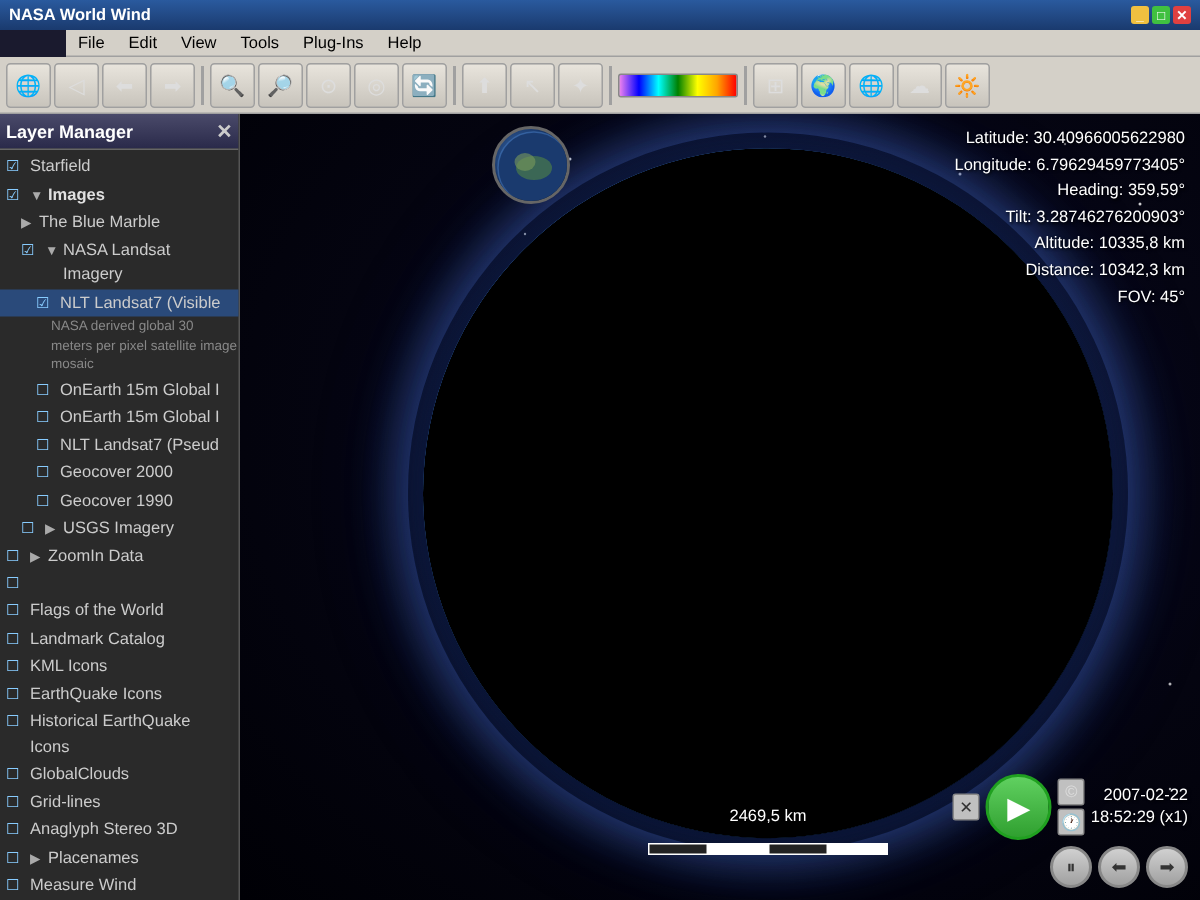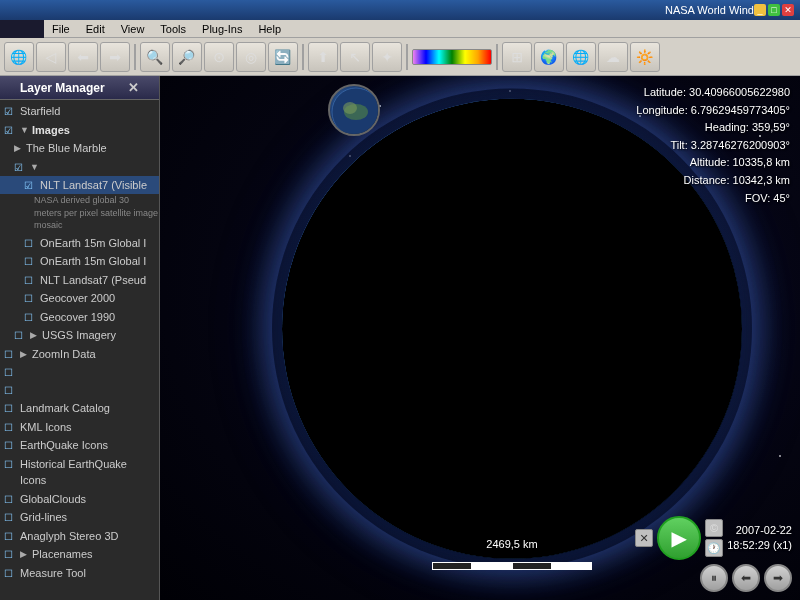--- a/index.html
+++ b/index.html
@@ -12,25 +12,25 @@
       font-size: 11px;
       color: #ddd;
     }
 
     
     #title-bar {
       background: linear-gradient(to bottom, #2a5a9e, #1a3a6e);
       height: 20px;
       display: flex;
       align-items: center;
-      justify-content: flex-end;
+      justify-content: space-between;
       padding: 0 6px;
       color: white;
       font-size: 11px;
-      font-weight: normal;
+      font-weight: bold;
     }
     #title-bar-buttons {
       display: flex;
       gap: 2px;
     }
     .title-btn {
       width: 12px;
       height: 12px;
       border-radius: 2px;
       cursor: pointer;
@@ -316,21 +316,21 @@
     #layer-panel {
       width: 160px;
       background: #2a2a2a;
       border-right: 1px solid #555;
       display: flex;
       flex-direction: column;
       overflow: hidden;
     }
     #layer-panel-header {
       background: linear-gradient(to bottom, #4a4a6a, #2a2a4a);
-      padding: 4px 20px;
+      padding: 4px 4px;
       display: flex;
       align-items: center;
       justify-content: space-between;
       border-bottom: 1px solid #666;
     }
     #layer-panel-title {
       color: white;
       font-weight: bold;
       font-size: 12px;
     }
@@ -453,20 +453,21 @@
       </div>
 
       <div class="layer-item layer-indent-1">
         <span class="layer-arrow">▶</span>
         <span class="layer-text">The Blue Marble</span>
       </div>
 
       <div class="layer-item layer-indent-1">
         <span class="layer-check">☑</span>
         <span class="layer-arrow">▼</span>
+        <span class="layer-text">NASA Landsat Imagery</span>
       </div>
 
       <div class="layer-item layer-indent-2 selected">
         <span class="layer-check">☑</span>
         <span class="layer-text">NLT Landsat7 (Visible</span>
       </div>
 
       <div class="layer-desc">
         NASA derived global 30 meters per pixel satellite image mosaic
       </div>
@@ -502,20 +503,21 @@
         <span class="layer-check">☐</span>
         <span class="layer-arrow">▶</span>
         <span class="layer-text">ZoomIn Data</span>
       </div>
 
       <div class="layer-item">
         <span class="layer-check">☐</span>
       </div>
       <div class="layer-item">
         <span class="layer-check">☐</span>
+        <span class="layer-text">Flags of the World</span>
       </div>
       <div class="layer-item">
         <span class="layer-check">☐</span>
         <span class="layer-text">Landmark Catalog</span>
       </div>
       <div class="layer-item">
         <span class="layer-check">☐</span>
         <span class="layer-text">KML Icons</span>
       </div>
       <div class="layer-item">
@@ -538,21 +540,21 @@
         <span class="layer-check">☐</span>
         <span class="layer-text">Anaglyph Stereo 3D</span>
       </div>
       <div class="layer-item">
         <span class="layer-check">☐</span>
         <span class="layer-arrow">▶</span>
         <span class="layer-text">Placenames</span>
       </div>
       <div class="layer-item">
         <span class="layer-check">☐</span>
-        <span class="layer-text">Measure Tool</span>
+        <span class="layer-text">Measure Wind</span>
       </div>
 
     </div>
   </div>
 
   <div id="globe-area">
     <div id="space-bg"></div>
 
     <svg style="position:absolute;inset:0;width:100%;height:100%;pointer-events:none;">
       <circle cx="220" cy="30" r="1" fill="white" opacity="0.8"></circle>

